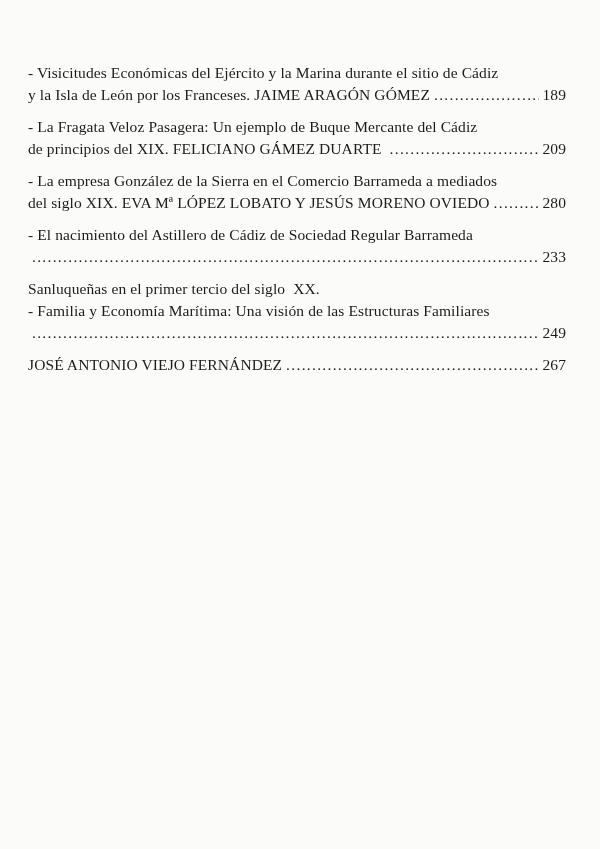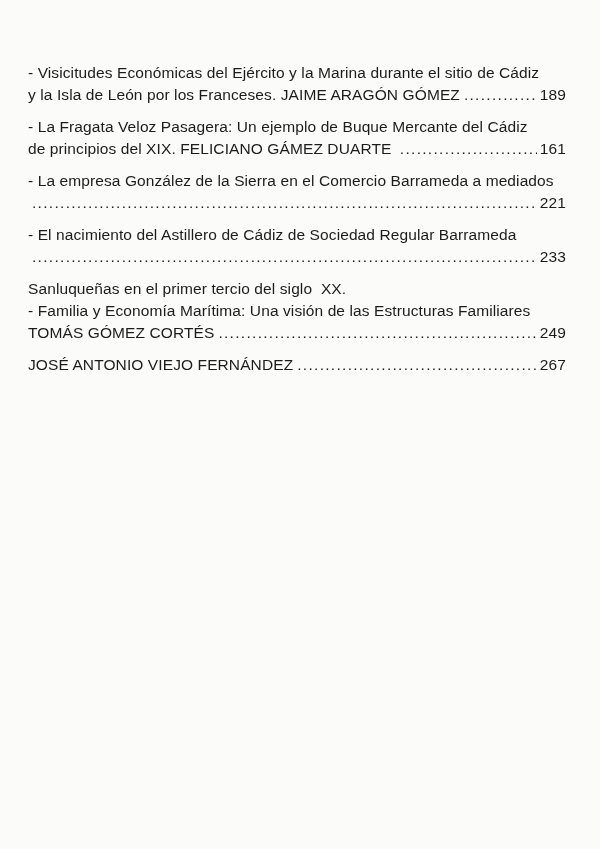--- a/index.html
+++ b/index.html
@@ -10,21 +10,21 @@
     width: 600px;
     height: 849px;
     background: #fbfbfa;
     overflow: hidden;
   }
   .page {
     position: relative;
     width: 600px;
     height: 849px;
     background: #fbfbfa;
-    font-family: Liberation Sans, sans-serif;
+    font-family: Liberation Serif, serif;
     color: #1c1c1c;
   }
   .toc {
     position: absolute;
     top: 62px;
     left: 28px;
     right: 34px;
   }
   .entry {
     margin-bottom: 10px;
@@ -71,46 +71,46 @@
         <span class="dots"></span>
         <span class="pnum">189</span>
       </div>
     </section>
 
     <section class="entry">
       <div class="line">- La Fragata Veloz Pasagera: Un ejemplo de Buque Mercante del Cádiz</div>
       <div class="line leader">
         <span class="ltext">de principios del XIX. FELICIANO GÁMEZ DUARTE </span>
         <span class="dots"></span>
-        <span class="pnum">161</span>
+        <span class="pnum">209</span>
       </div>
     </section>
 
     <section class="entry">
       <div class="line">- La empresa González de la Sierra en el Comercio Barrameda a mediados</div>
       <div class="line leader">
+        <span class="ltext">del siglo XIX. EVA Mª LÓPEZ LOBATO Y JESÚS MORENO OVIEDO</span>
         <span class="dots"></span>
-        <span class="pnum">221</span>
+        <span class="pnum">280</span>
       </div>
     </section>
 
 
     <section class="entry">
       <div class="line">- El nacimiento del Astillero de Cádiz de Sociedad Regular Barrameda</div>
       <div class="line leader">
         <span class="dots"></span>
         <span class="pnum">233</span>
       </div>
     </section>
 
     <section class="entry">
       <div class="line">Sanluqueñas en el primer tercio del siglo  XX.</div>
       <div class="line">- Familia y Economía Marítima: Una visión de las Estructuras Familiares</div>
       <div class="line leader">
-        <span class="ltext">TOMÁS GÓMEZ CORTÉS</span>
         <span class="dots"></span>
         <span class="pnum">249</span>
       </div>
     </section>
 
     <section class="entry">
       <div class="line leader">
         <span class="ltext">JOSÉ ANTONIO VIEJO FERNÁNDEZ</span>
         <span class="dots"></span>
         <span class="pnum">267</span>

